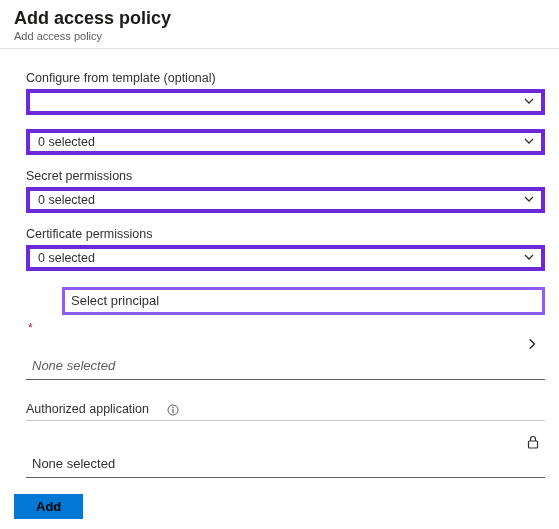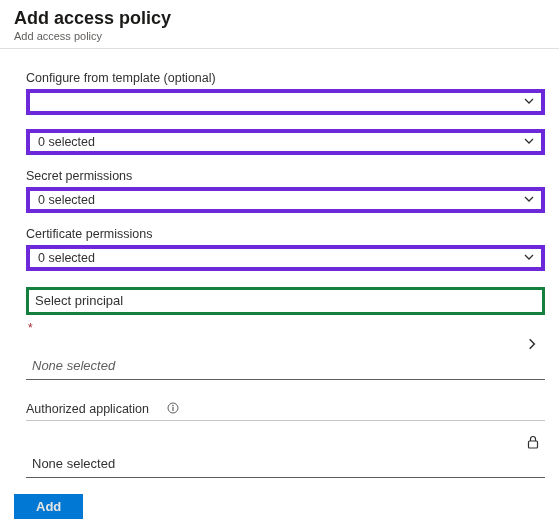--- a/index.html
+++ b/index.html
@@ -54,22 +54,23 @@
     }
     .select-box.empty .value { color: transparent; }
     .chev { flex: 0 0 auto; }
     .section-hr {
       border: none;
       border-top: 1px solid #c8c6c4;
       margin-top: 4px;
     }
     .section-title-wrap {
       margin-top: 16px;
-      border: 3px solid #15803d;
+      border: 3px solid #8b5cf6;
       padding: 3px 6px 4px 6px;
+      margin-left: 36px;
     }
     .section-title {
       font-size: 13px;
       color: #323130;
     }
     .required-row {
       display: flex;
       align-items: center;
       margin-top: 6px;
     }
@@ -90,21 +91,21 @@
       color: #605e5c;
       font-size: 13px;
       padding: 4px 2px 6px 6px;
     }
     .underline {
       border-bottom: 1px solid #605e5c;
       margin-top: 0;
     }
     .auth-label-row {
       display: flex;
-      align-items: flex-start;
+      align-items: flex-end;
       gap: 18px;
       margin-top: 22px;
     }
     .info-icon {
       display: inline-flex;
     }
     .lock-row {
       display: flex;
       justify-content: flex-end;
       padding: 14px 6px 0 0;
@@ -114,21 +115,21 @@
       color: #323130;
       padding: 4px 2px 6px 6px;
     }
     .footer {
       position: absolute;
       bottom: 10px;
       left: 14px;
     }
     .add-btn {
       background: #0078d4;
-      color: #e5e5e5;
+      color: #000000;
       border: none;
       font-size: 13px;
       font-weight: 600;
       padding: 5px 22px;
       cursor: pointer;
     }
   </style>
 </head>
 <body>
 

